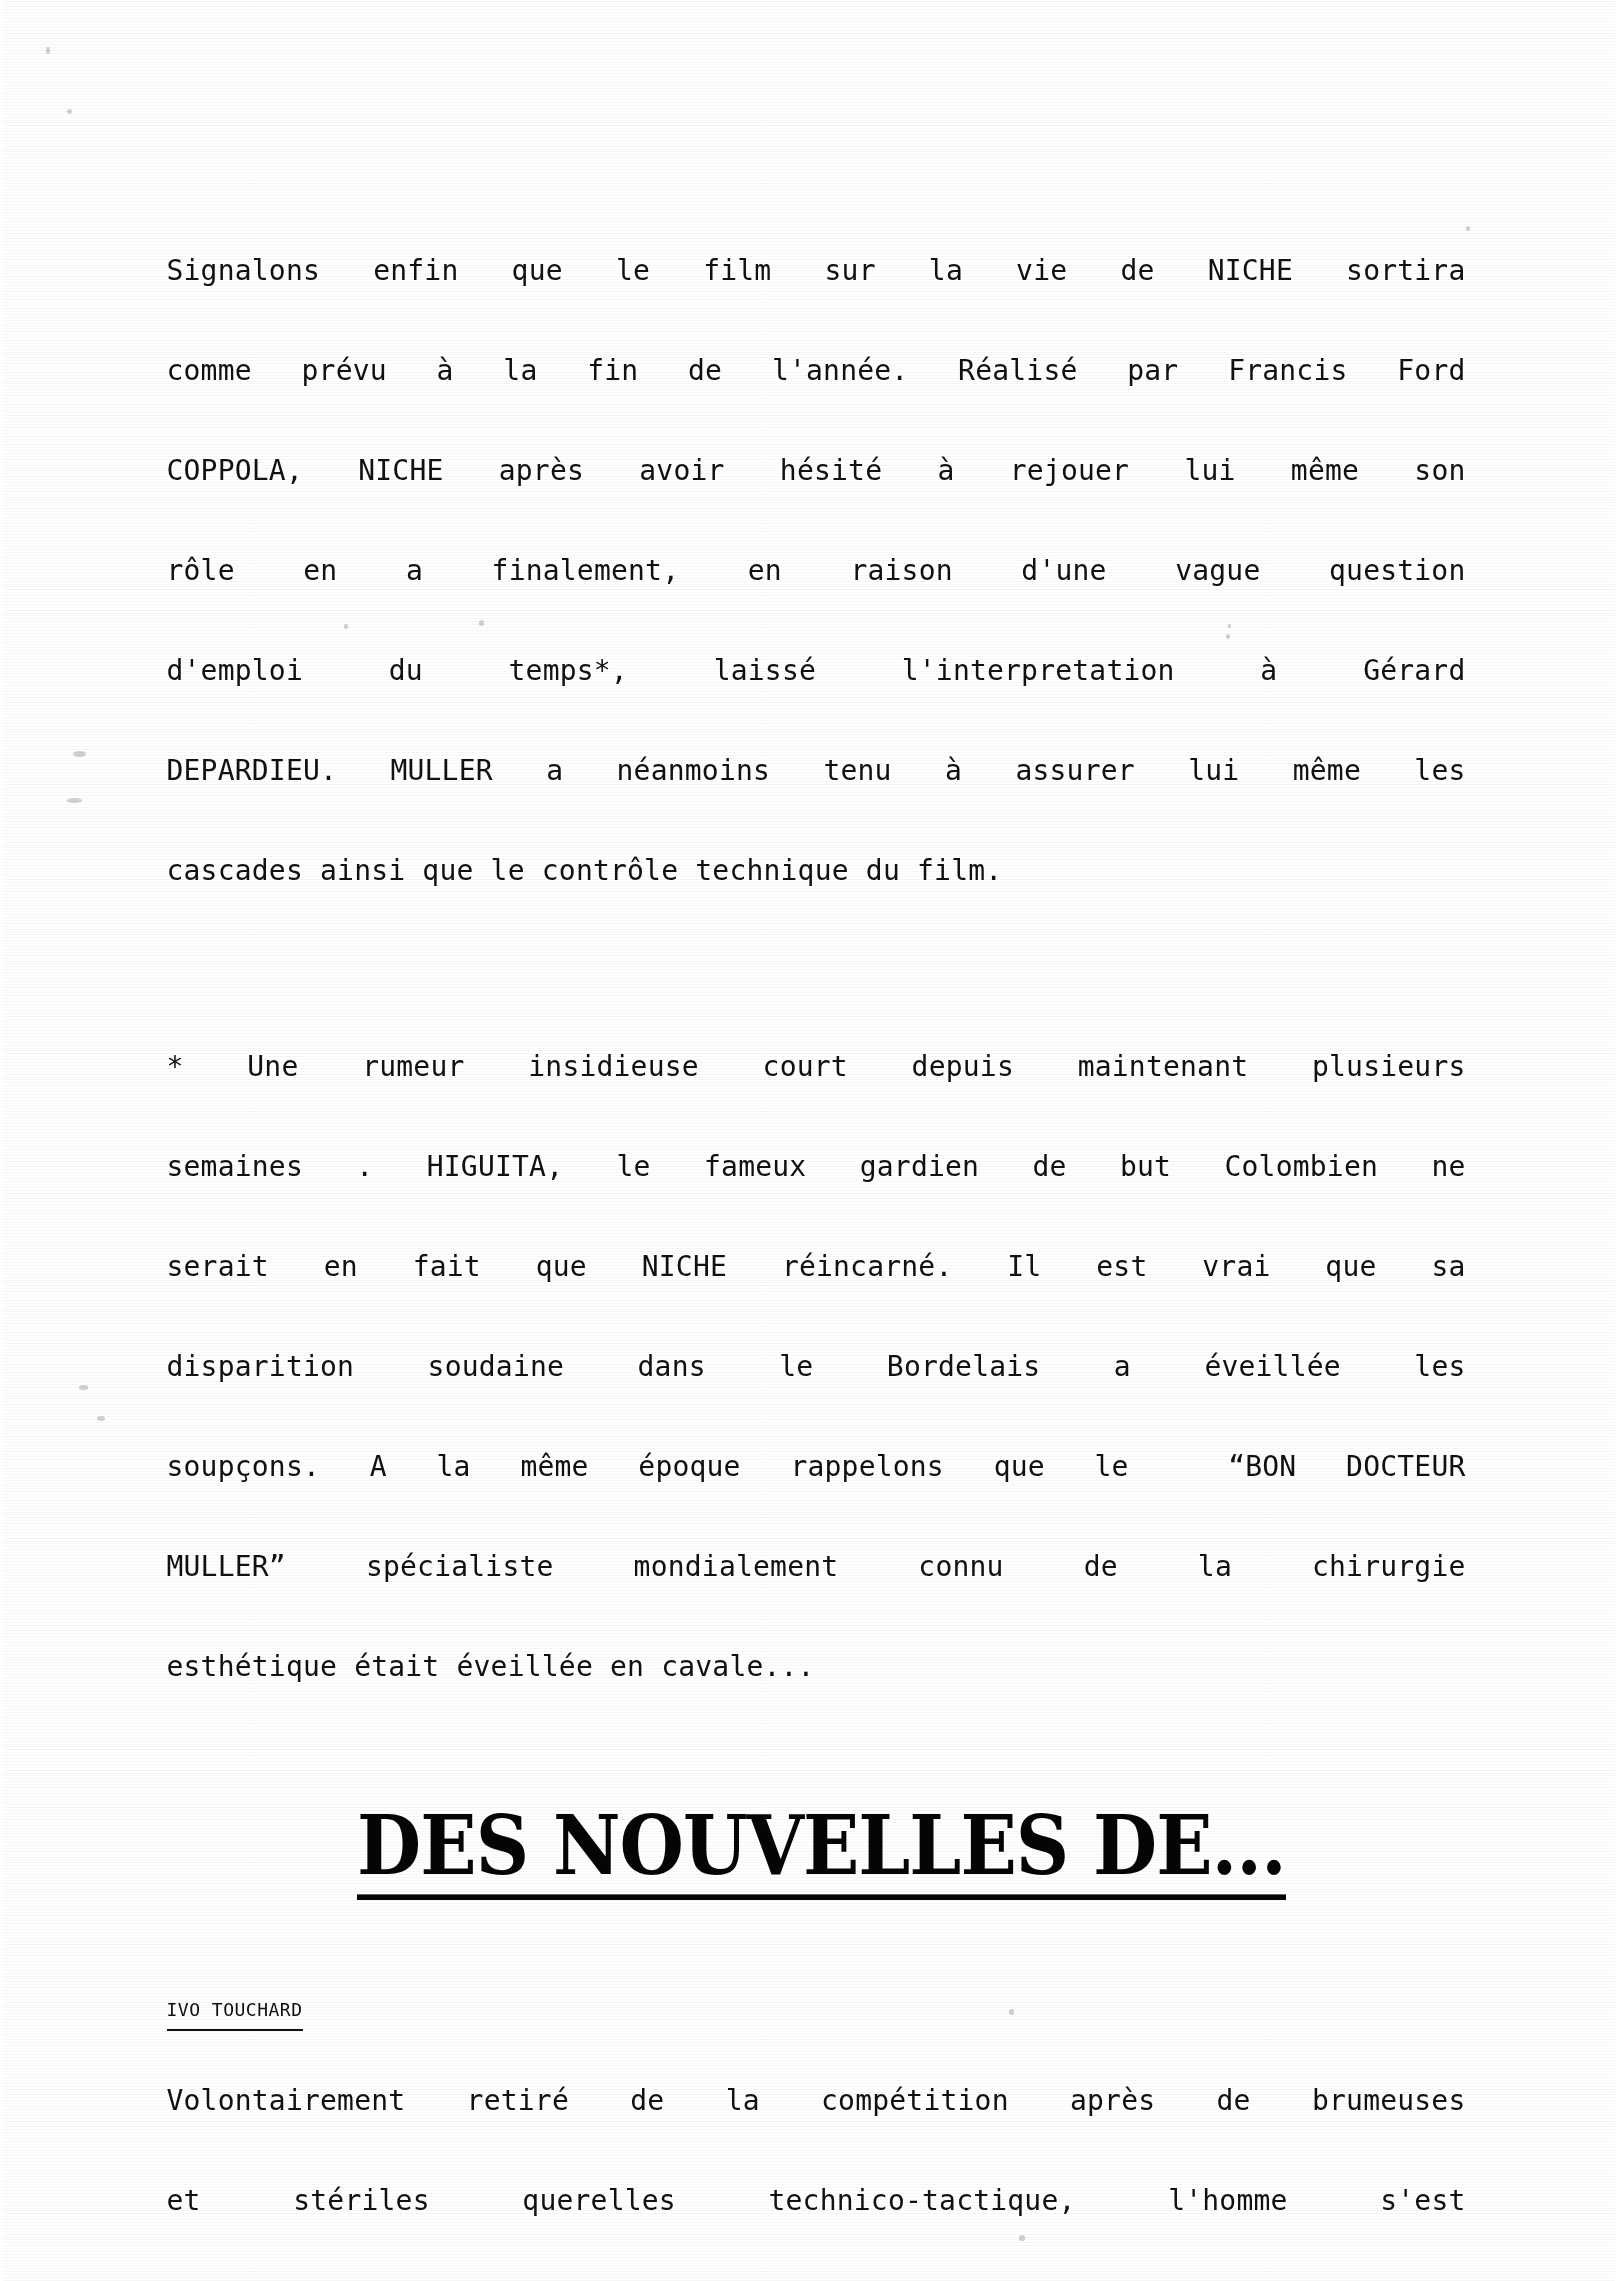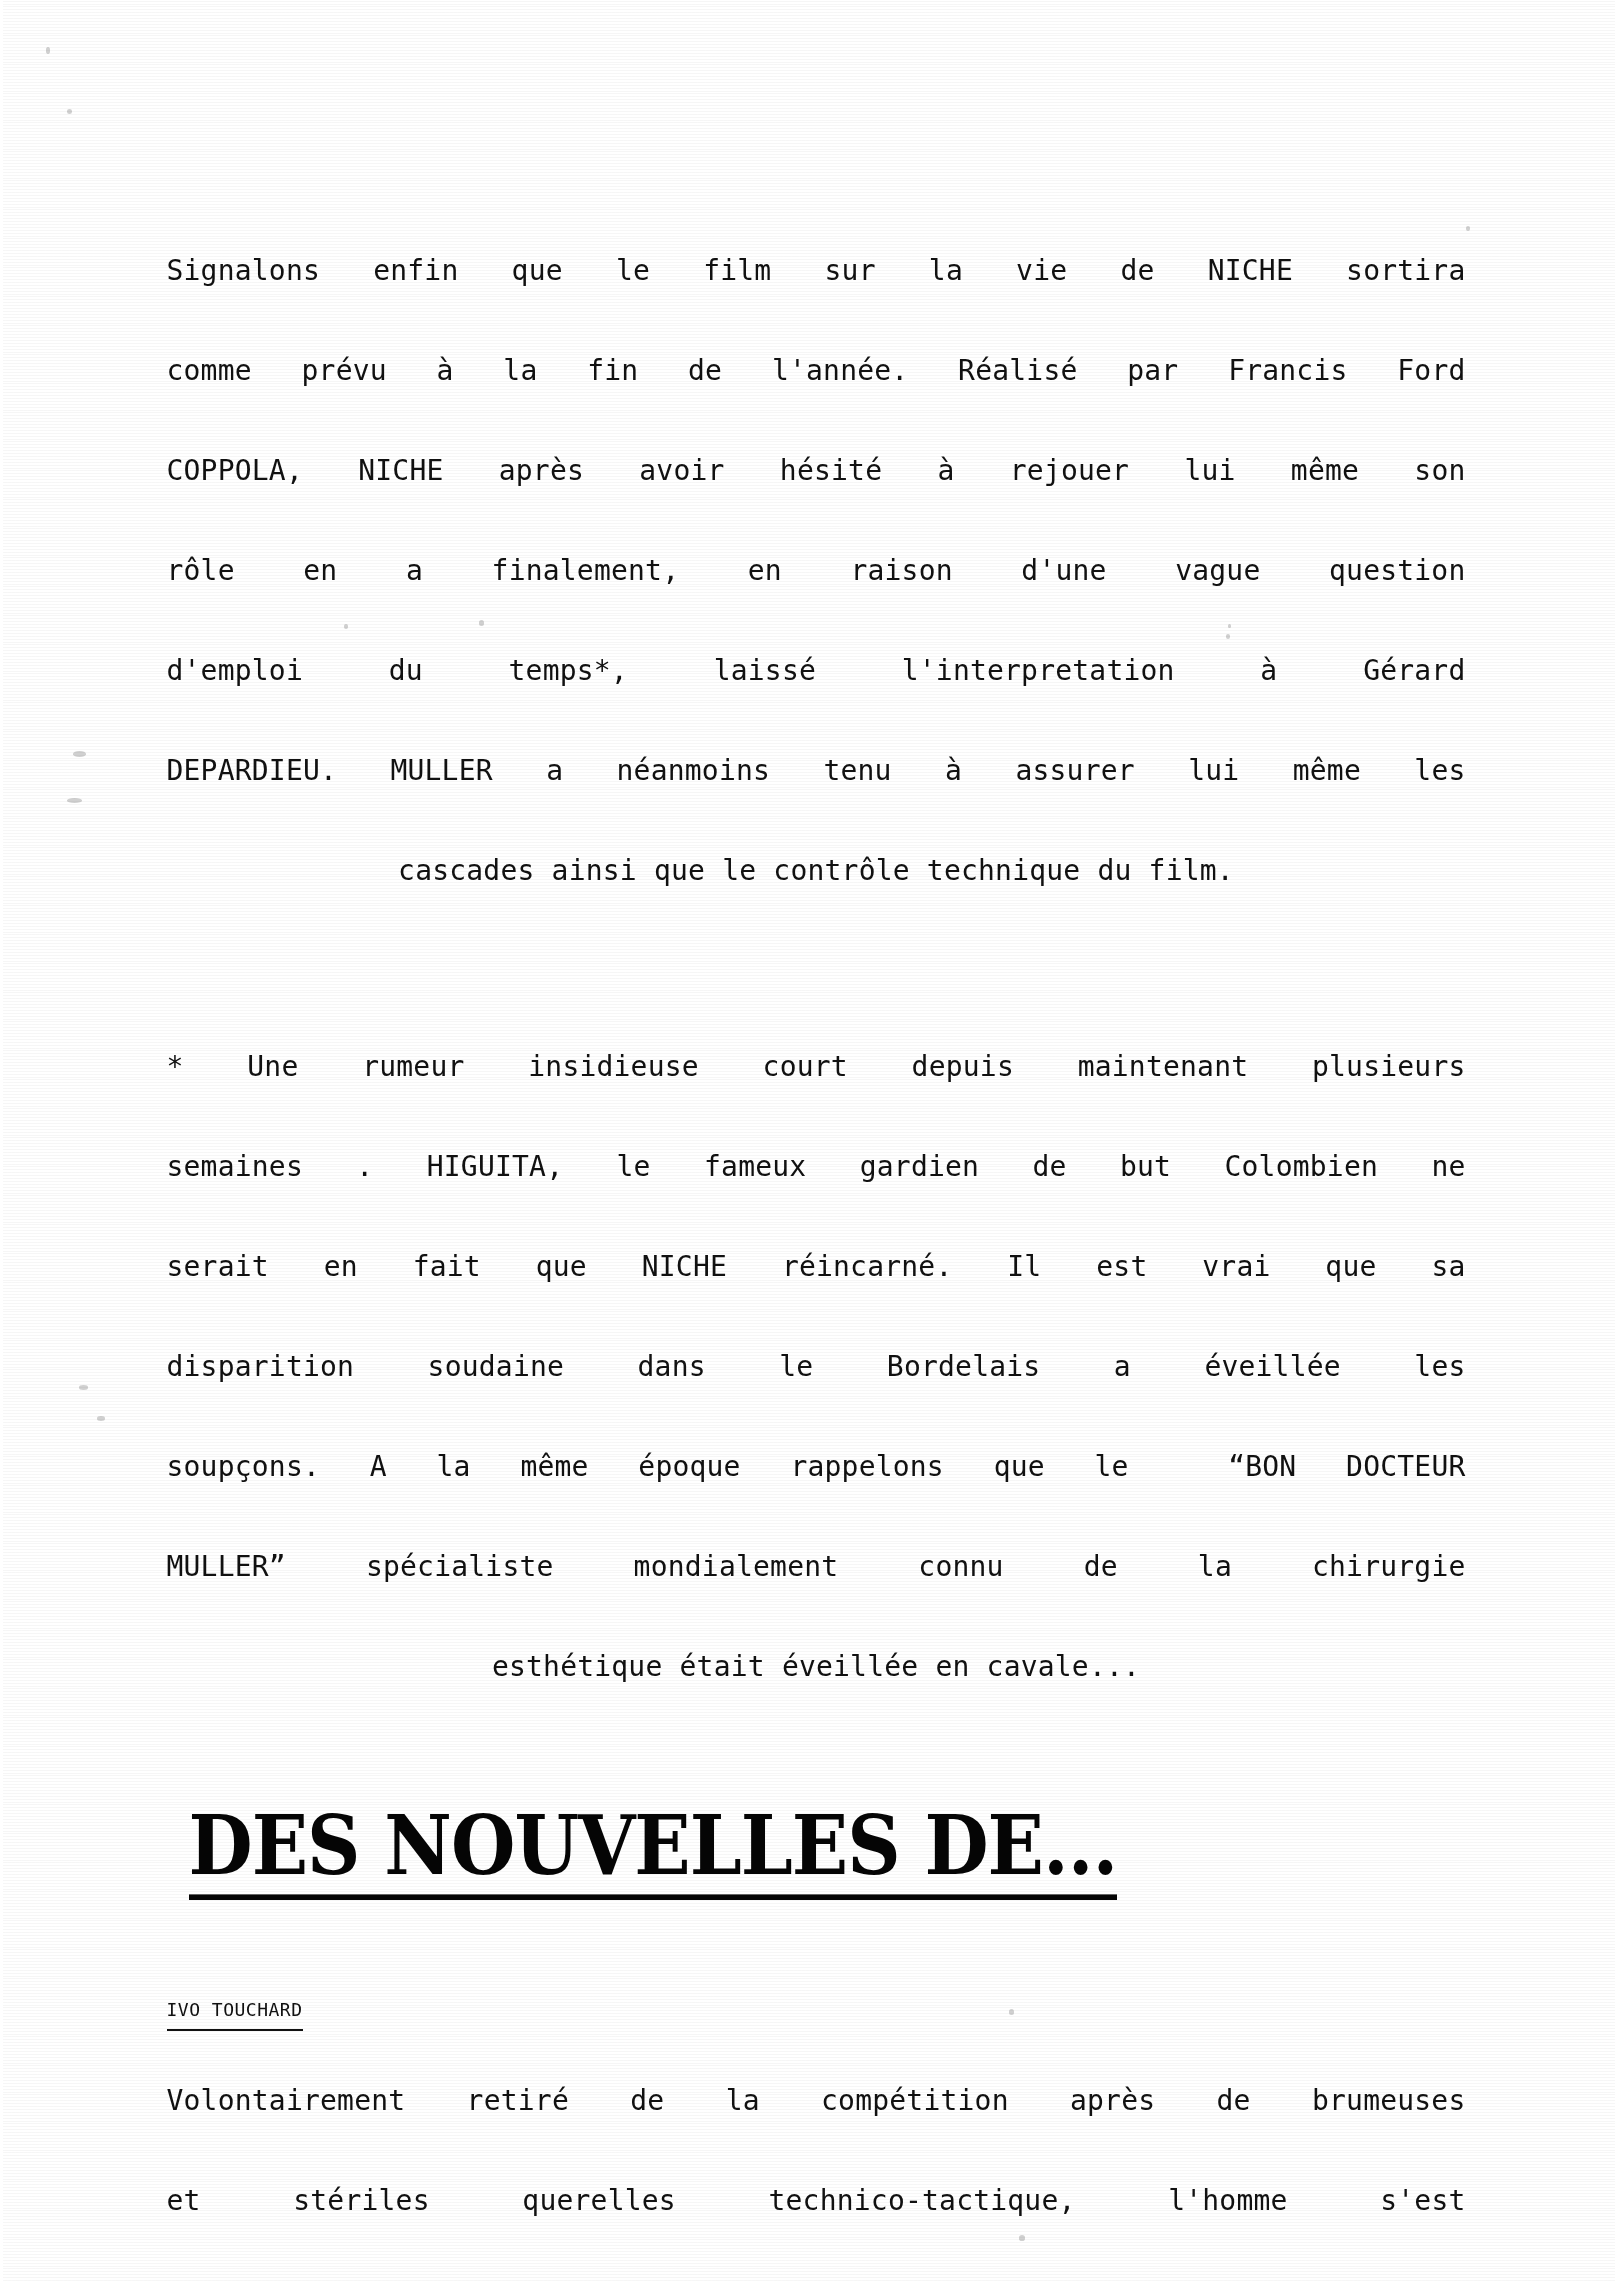--- a/index.html
+++ b/index.html
@@ -55,21 +55,21 @@
   .tline.just {
     text-align: justify;
   }
   .tline.just::after {
     content: "";
     display: inline-block;
     width: 100%;
     height: 0;
   }
   .tline.last {
-    text-align: center;
+    text-align: left;
   }
 
   .gap-1 { height: 146px; }
   .gap-2 { height: 117px; }
   .gap-3 { height: 90px; }
   .gap-4 { height: 45px; }
 
   
   .headline {
     font-family: "DejaVu Serif", "Liberation Serif", serif;
@@ -78,21 +78,22 @@
     line-height: 84px;
     letter-spacing: -1px;
     color: #050505;
     display: inline-block;
     border-bottom: 5.9px solid #050505;
     padding-bottom: 2px;
     transform: scaleY(1.12);
     transform-origin: left bottom;
   }
   .headline-wrap {
-    margin-left: 22px;
+    margin-left: 11px;
+    text-align: center;
   }
 
   
   .subhead {
     font-family: "DejaVu Sans Mono", "Liberation Mono", monospace;
     font-size: 18px;
     line-height: 39px;
     color: #111111;
     display: inline-block;
     border-bottom: 2px solid #111111;

